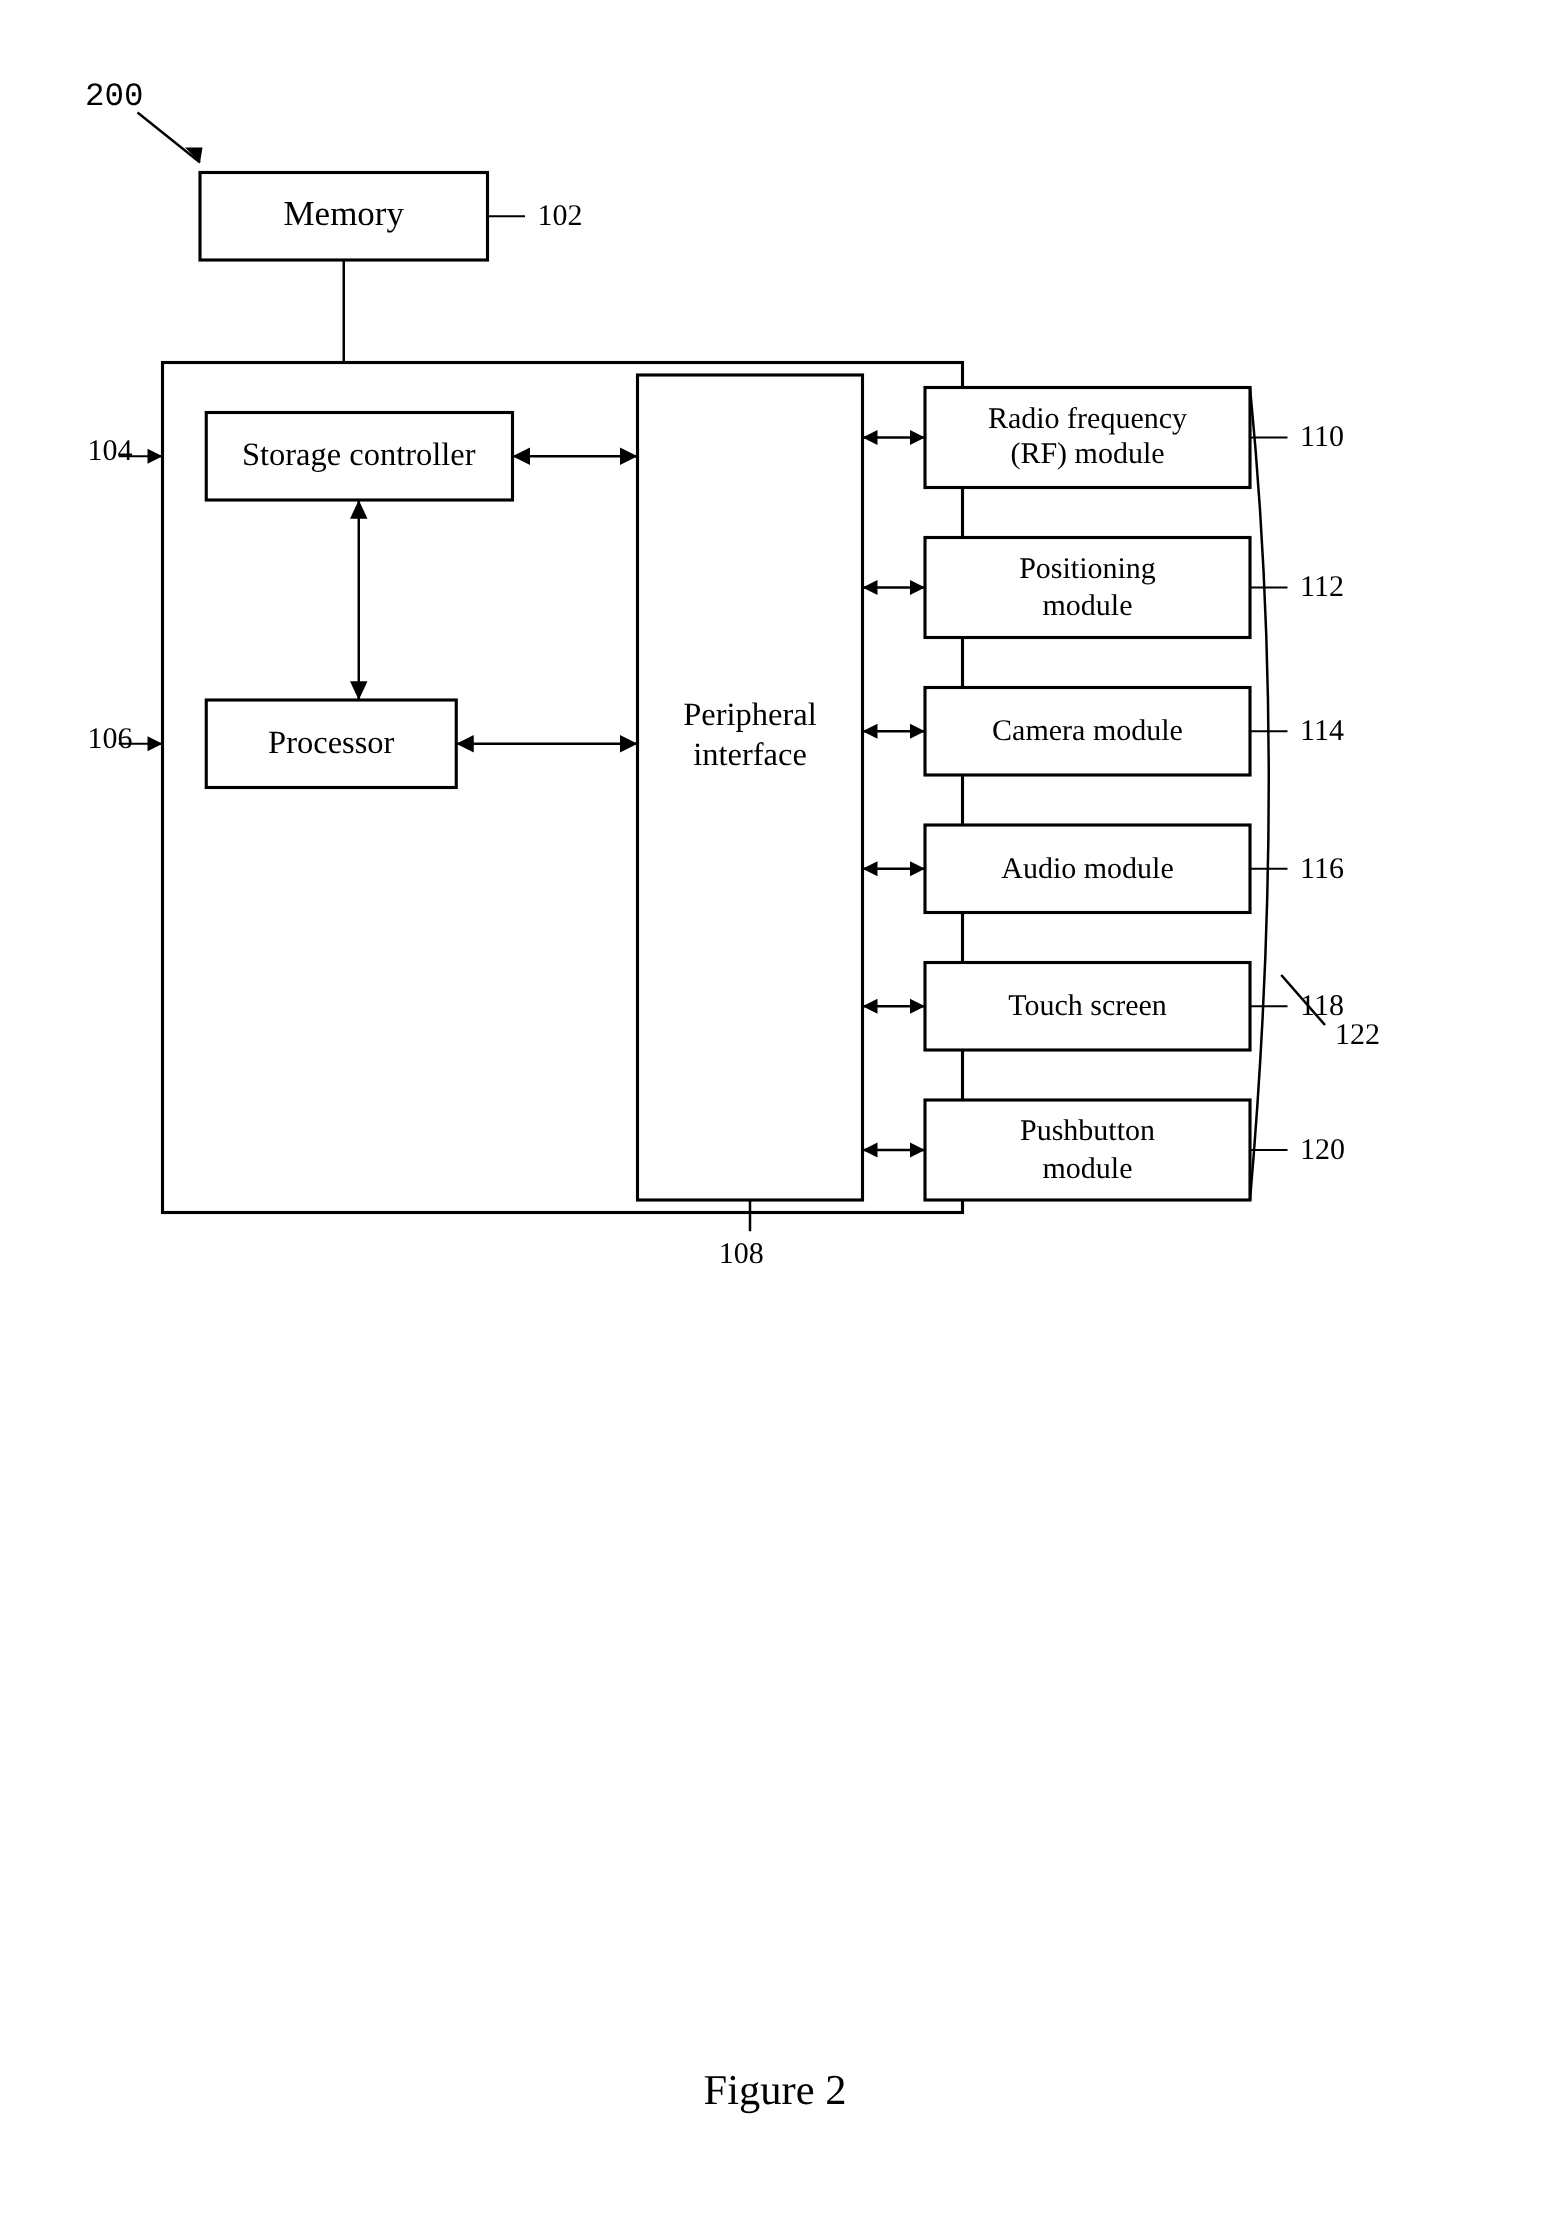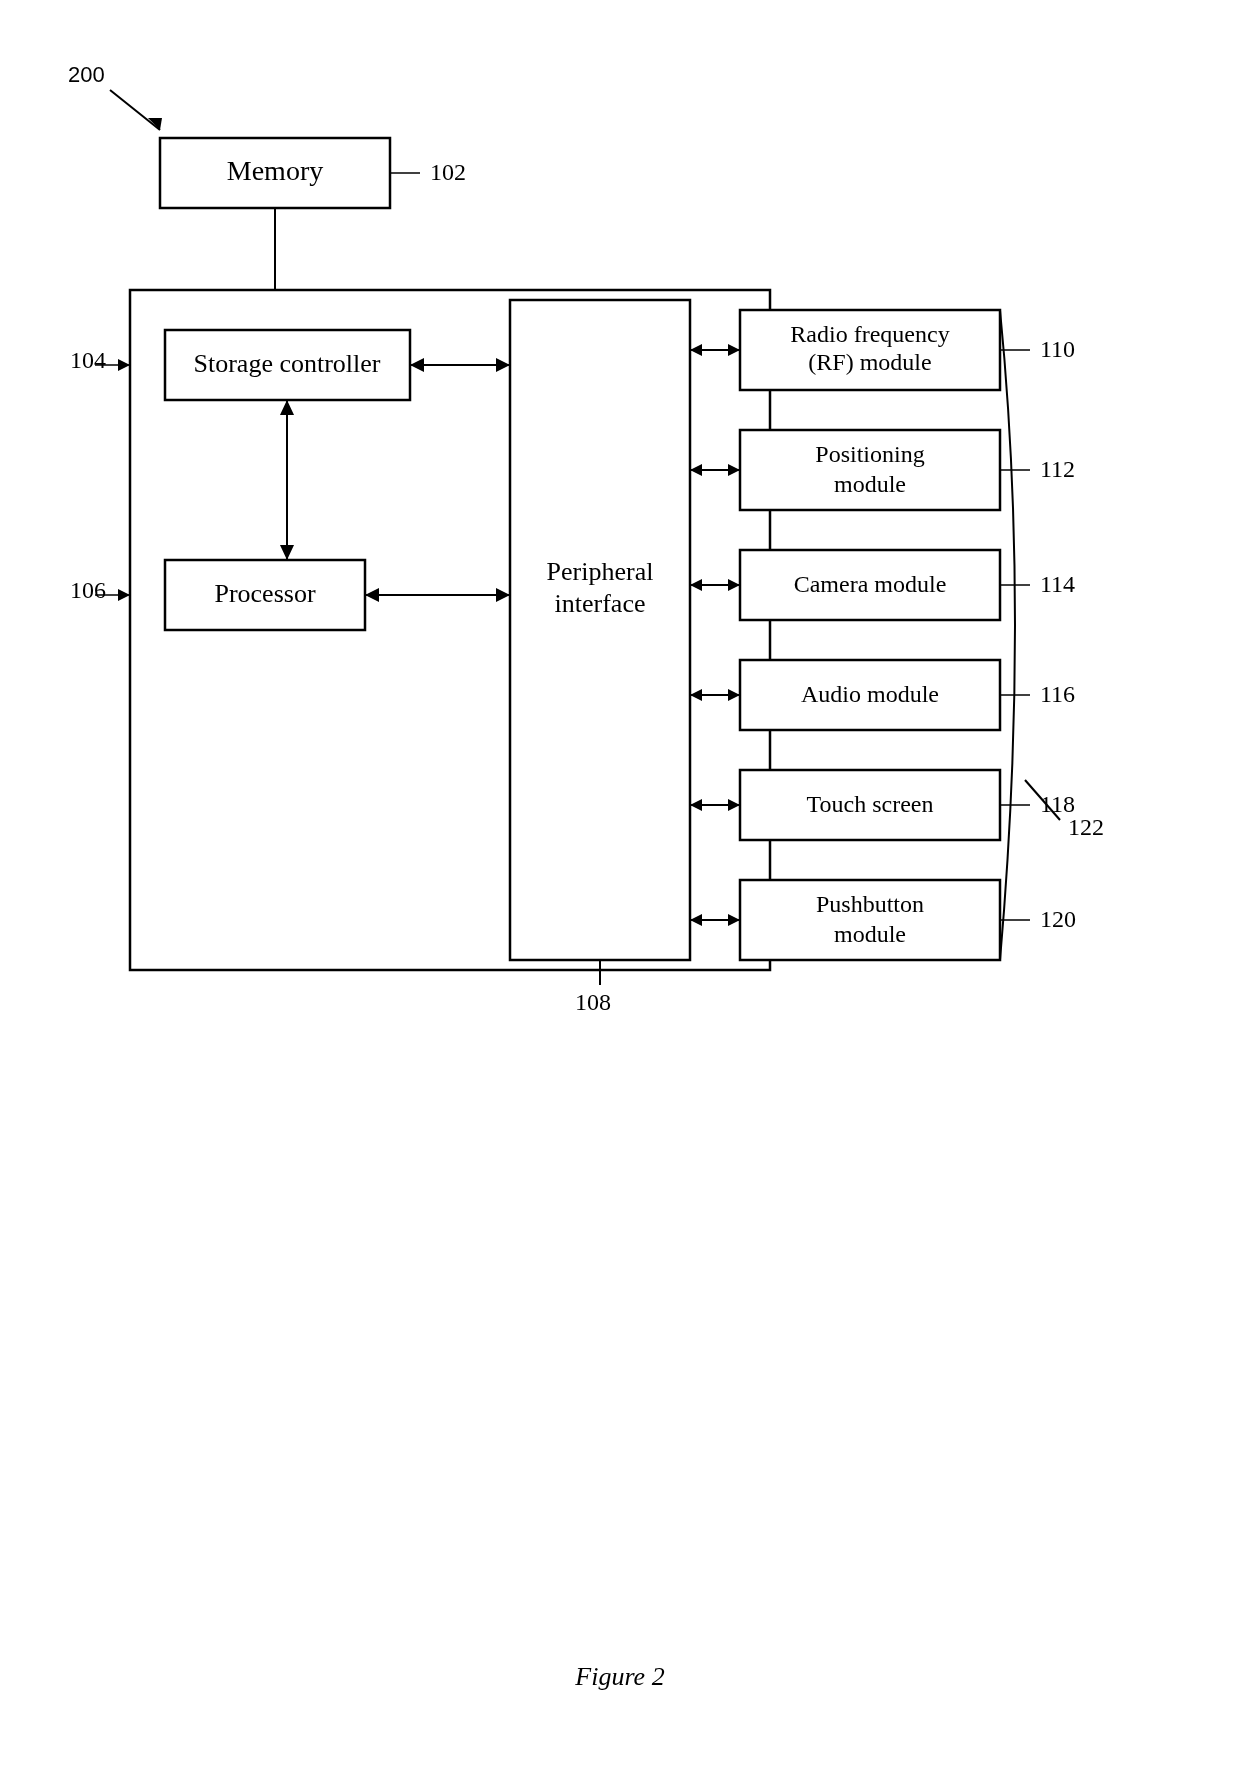--- a/index.html
+++ b/index.html
@@ -8,21 +8,21 @@
       height: 1772px;
       background: #ffffff;
       font-family: 'Times New Roman', Times, serif;
       position: relative;
       overflow: hidden;
     }
   </style>
 </head>
 <body>
 
-<div style="position:absolute; top:62px; left:68px; font-size:22px; font-family:Liberation Sans, sans-serif;">
+<div style="position:absolute; top:62px; left:68px; font-size:26px; font-family:Liberation Mono, monospace;">
   <span>200</span>
 </div>
 
 <svg style="position:absolute; top:0; left:0; width:1240px; height:1772px;" xmlns="http://www.w3.org/2000/svg">
 
   <line x1="110" y1="90" x2="160" y2="130" stroke="black" stroke-width="2"></line>
   <polygon points="160,130 148,118 162,118" fill="black"></polygon>
 
   <rect x="160" y="138" width="230" height="70" fill="white" stroke="black" stroke-width="2.5"></rect>
   <text x="275" y="180" text-anchor="middle" font-size="28" font-family="Times New Roman, serif">Memory</text>
@@ -134,15 +134,15 @@
   <line x1="1000" y1="920" x2="1030" y2="920" stroke="black" stroke-width="1.5"></line>
   <text x="1040" y="927" font-size="24" font-family="Times New Roman, serif">120</text>
 
   <path d="M 1000 310 Q 1030 615 1000 960" fill="none" stroke="black" stroke-width="2"></path>
 
   <line x1="1025" y1="780" x2="1060" y2="820" stroke="black" stroke-width="2"></line>
   <text x="1068" y="835" font-size="24" font-family="Times New Roman, serif">122</text>
 
 </svg>
 
-<div style="position:absolute; bottom:80px; left:50%; transform:translateX(-50%); font-size:26px; font-family:'Times New Roman',serif; font-style:italic;">
+<div style="position:absolute; bottom:80px; left:50%; transform:translateX(-50%); font-size:34px; font-family:'Times New Roman',serif; ">
   <span>Figure 2</span>
 </div>
 
 </body></html>

